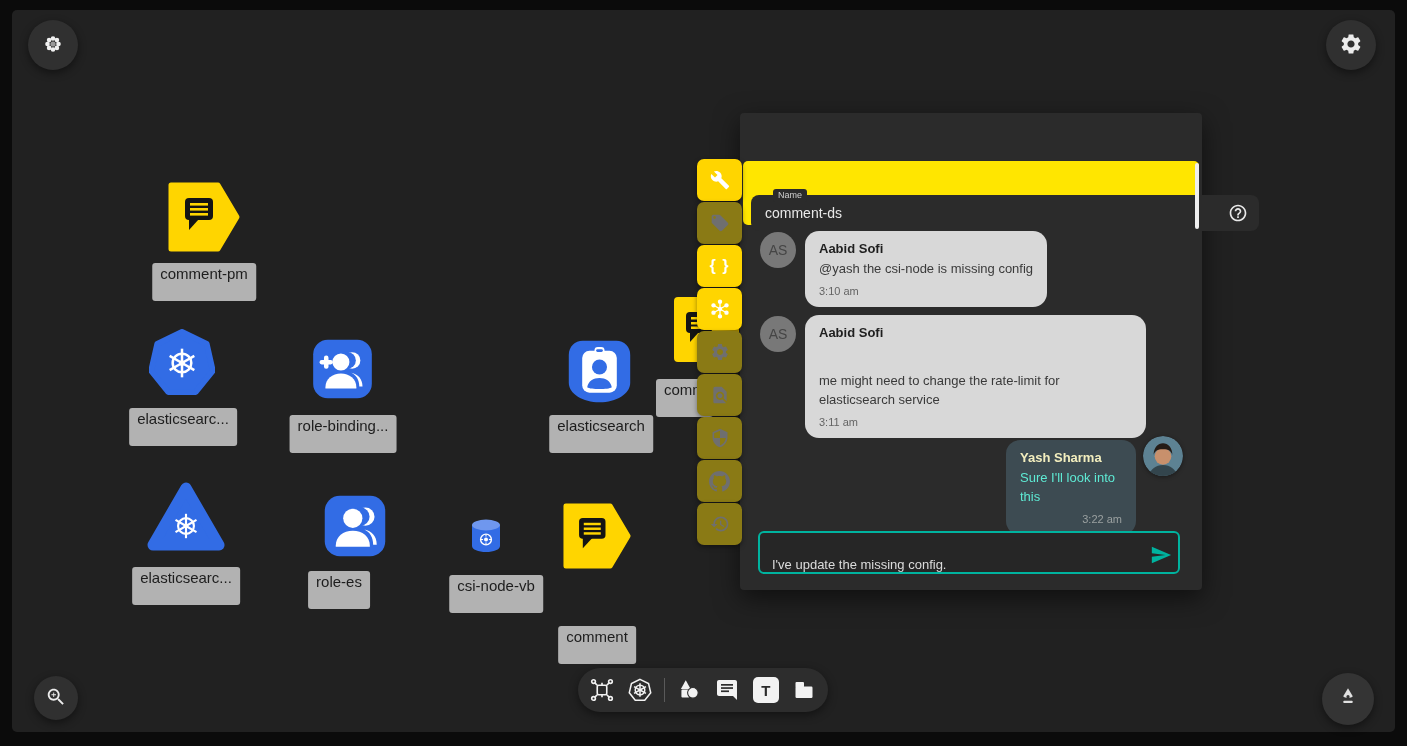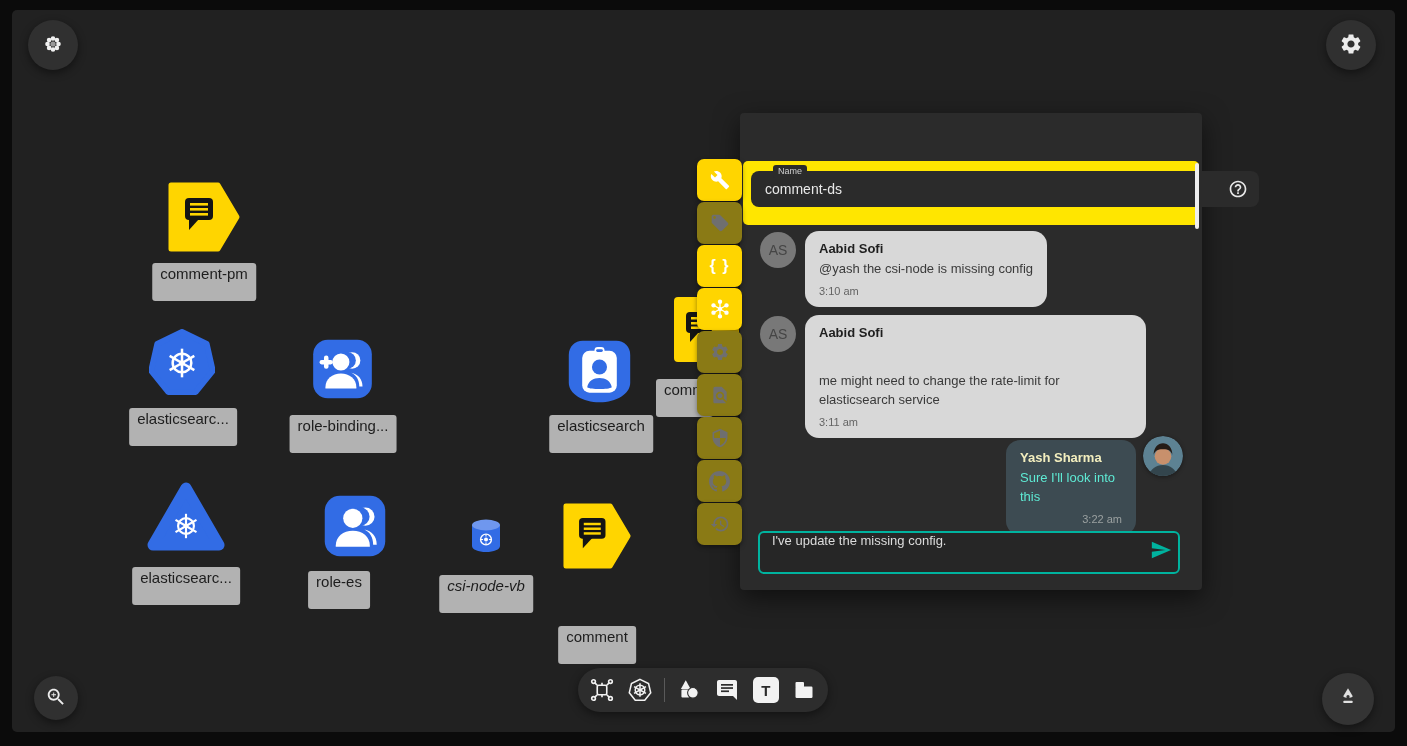--- a/index.html
+++ b/index.html
@@ -29,40 +29,40 @@
 
   
   #comments-panel { position:absolute; left:740px; top:113px; width:462px; height:477px; background:#2b2b2b; border-radius:4px; box-shadow:0 8px 26px rgba(0,0,0,.55); z-index:6; }
   #panel-header { position:absolute; left:0; top:0; right:0; height:46px; background:linear-gradient(100deg,#FFD60A 0%,#DEAD00 100%); border-radius:4px 4px 0 0; display:flex; align-items:center; padding:0 14px; }
   #panel-title { color:#fffef2; font-size:16px; letter-spacing:.3px; }
   #header-actions { margin-left:auto; display:flex; align-items:center; gap:13px; }
   #header-actions button { width:24px; height:24px; display:flex; align-items:center; justify-content:center; }
   #header-actions svg { fill:#fffef2; }
 
   #name-section { position:absolute; left:3px; top:48px; width:456px; height:64px; background:#FFE600; border-radius:5px; }
-  #name-input-wrap { position:absolute; left:8px; top:10px; width:508px; height:36px; background:#2b2b2b; border-radius:8px; display:flex; align-items:center; }
+  #name-input-wrap { position:absolute; left:8px; top:34px; width:508px; height:36px; background:#2b2b2b; border-radius:8px; display:flex; align-items:center; }
   #name-input { background:transparent; color:#e8e8e8; font-size:14px; padding:0 14px; flex:1; border:none; outline:none; }
   #name-chip { position:absolute; left:22px; top:-6px; background:#2b2b2b; color:#cfcfcf; font-size:9px; padding:1px 5px 2px; border-radius:3px; }
   #name-help { width:26px; height:26px; margin-right:8px; display:flex; align-items:center; justify-content:center; }
   #name-help svg { fill:#e8e8e8; }
 
   .msg-avatar { position:absolute; width:36px; height:36px; border-radius:50%; background:#787878; color:#454545; font-size:14px; display:flex; align-items:center; justify-content:center; }
   .bubble { position:absolute; border-radius:14px; padding:10px 14px; }
   .bubble.light { background:#d8d8d8; }
   .bubble.dark { background:#3d4b52; }
   .bubble .author { font-weight:bold; font-size:13px; color:#1f1f1f; margin-bottom:4px; }
   .bubble .text { font-size:13px; color:#3a3a3a; line-height:1.45; }
   .bubble .time { font-size:11px; color:#646464; margin-top:6px; }
   .bubble.dark .author { color:#f3eebe; }
   .bubble.dark .text { color:#5eead4; }
   .bubble.dark .time { color:#9aa0a0; text-align:right; }
   .gap-text { margin-top:32px; }
   #yash-avatar { position:absolute; width:40px; height:40px; border-radius:50%; overflow:hidden; box-shadow:0 1px 4px rgba(0,0,0,.4); }
 
-  #chat-input-wrap { position:absolute; left:18px; top:418px; width:422px; height:43px; border:2px solid #00B39F; border-radius:6px; display:flex; align-items:flex-start; background:#262626;gap:15px; }
+  #chat-input-wrap { position:absolute; left:18px; top:418px; width:422px; height:43px; border:2px solid #00B39F; border-radius:6px; display:flex; align-items:flex-end; background:#262626;gap:15px; }
   #chat-input { flex:1; background:transparent; border:none; outline:none; color:#dcdcdc; font-size:13px; padding:0 12px; }
   #send-button { width:34px; height:34px; display:flex; align-items:center; justify-content:center; }
   #send-button svg { fill:#00B39F; }
 
   #panel-scrollbar { position:absolute; left:455px; top:50px; width:4px; height:66px; background:#efefef; border-radius:2px; }
 
   
   #bottom-toolbar { position:absolute; left:578px; top:668px; width:250px; height:44px; background:#2d2d2d; border-radius:22px; box-shadow:0 3px 10px rgba(0,0,0,.45); display:flex; align-items:center; justify-content:space-evenly; z-index:5; }
   #bottom-toolbar .bt { width:30px; height:30px; display:flex; align-items:center; justify-content:center; }
   #bottom-toolbar .divider { width:1px; height:24px; background:#5a5a5a; }
@@ -228,21 +228,21 @@
         <circle cx="6.5" cy="6.5" r="2" fill="#fff"></circle>
         <g stroke="#fff" stroke-width="1.1">
           <line x1="6.5" y1="1.4" x2="6.5" y2="3.6"></line>
             <line x1="6.5" y1="9.4" x2="6.5" y2="11.6"></line>
           <line x1="1.4" y1="6.5" x2="3.6" y2="6.5"></line>
             <line x1="9.4" y1="6.5" x2="11.6" y2="6.5"></line>
         </g>
       </g>
     </svg>
   </div>
-  <span class="node-label" style="left:486px;top:575px;font-style:italic;">csi-node-vb</span>
+  <span class="node-label" style="left:496px;top:575px;">csi-node-vb</span>
 
   <div class="node-icon" style="left:563px;top:502px;">
     <svg width="68" height="68" viewBox="0 0 72 70">
       <path d="M3 3 H50 L69 35 L50 67 H3 Z" fill="#FFD500" stroke="#FFD500" stroke-width="5" stroke-linejoin="round"></path>
       <rect x="17" y="16" width="28" height="22" rx="4" fill="#141414"></rect>
       <path d="M21 37 L21 48 L31 37 Z" fill="#141414"></path>
       <rect x="22" y="21" width="18" height="2.6" fill="#FFD500"></rect>
       <rect x="22" y="26" width="18" height="2.6" fill="#FFD500"></rect>
       <rect x="22" y="31" width="18" height="2.6" fill="#FFD500"></rect>
     </svg>

